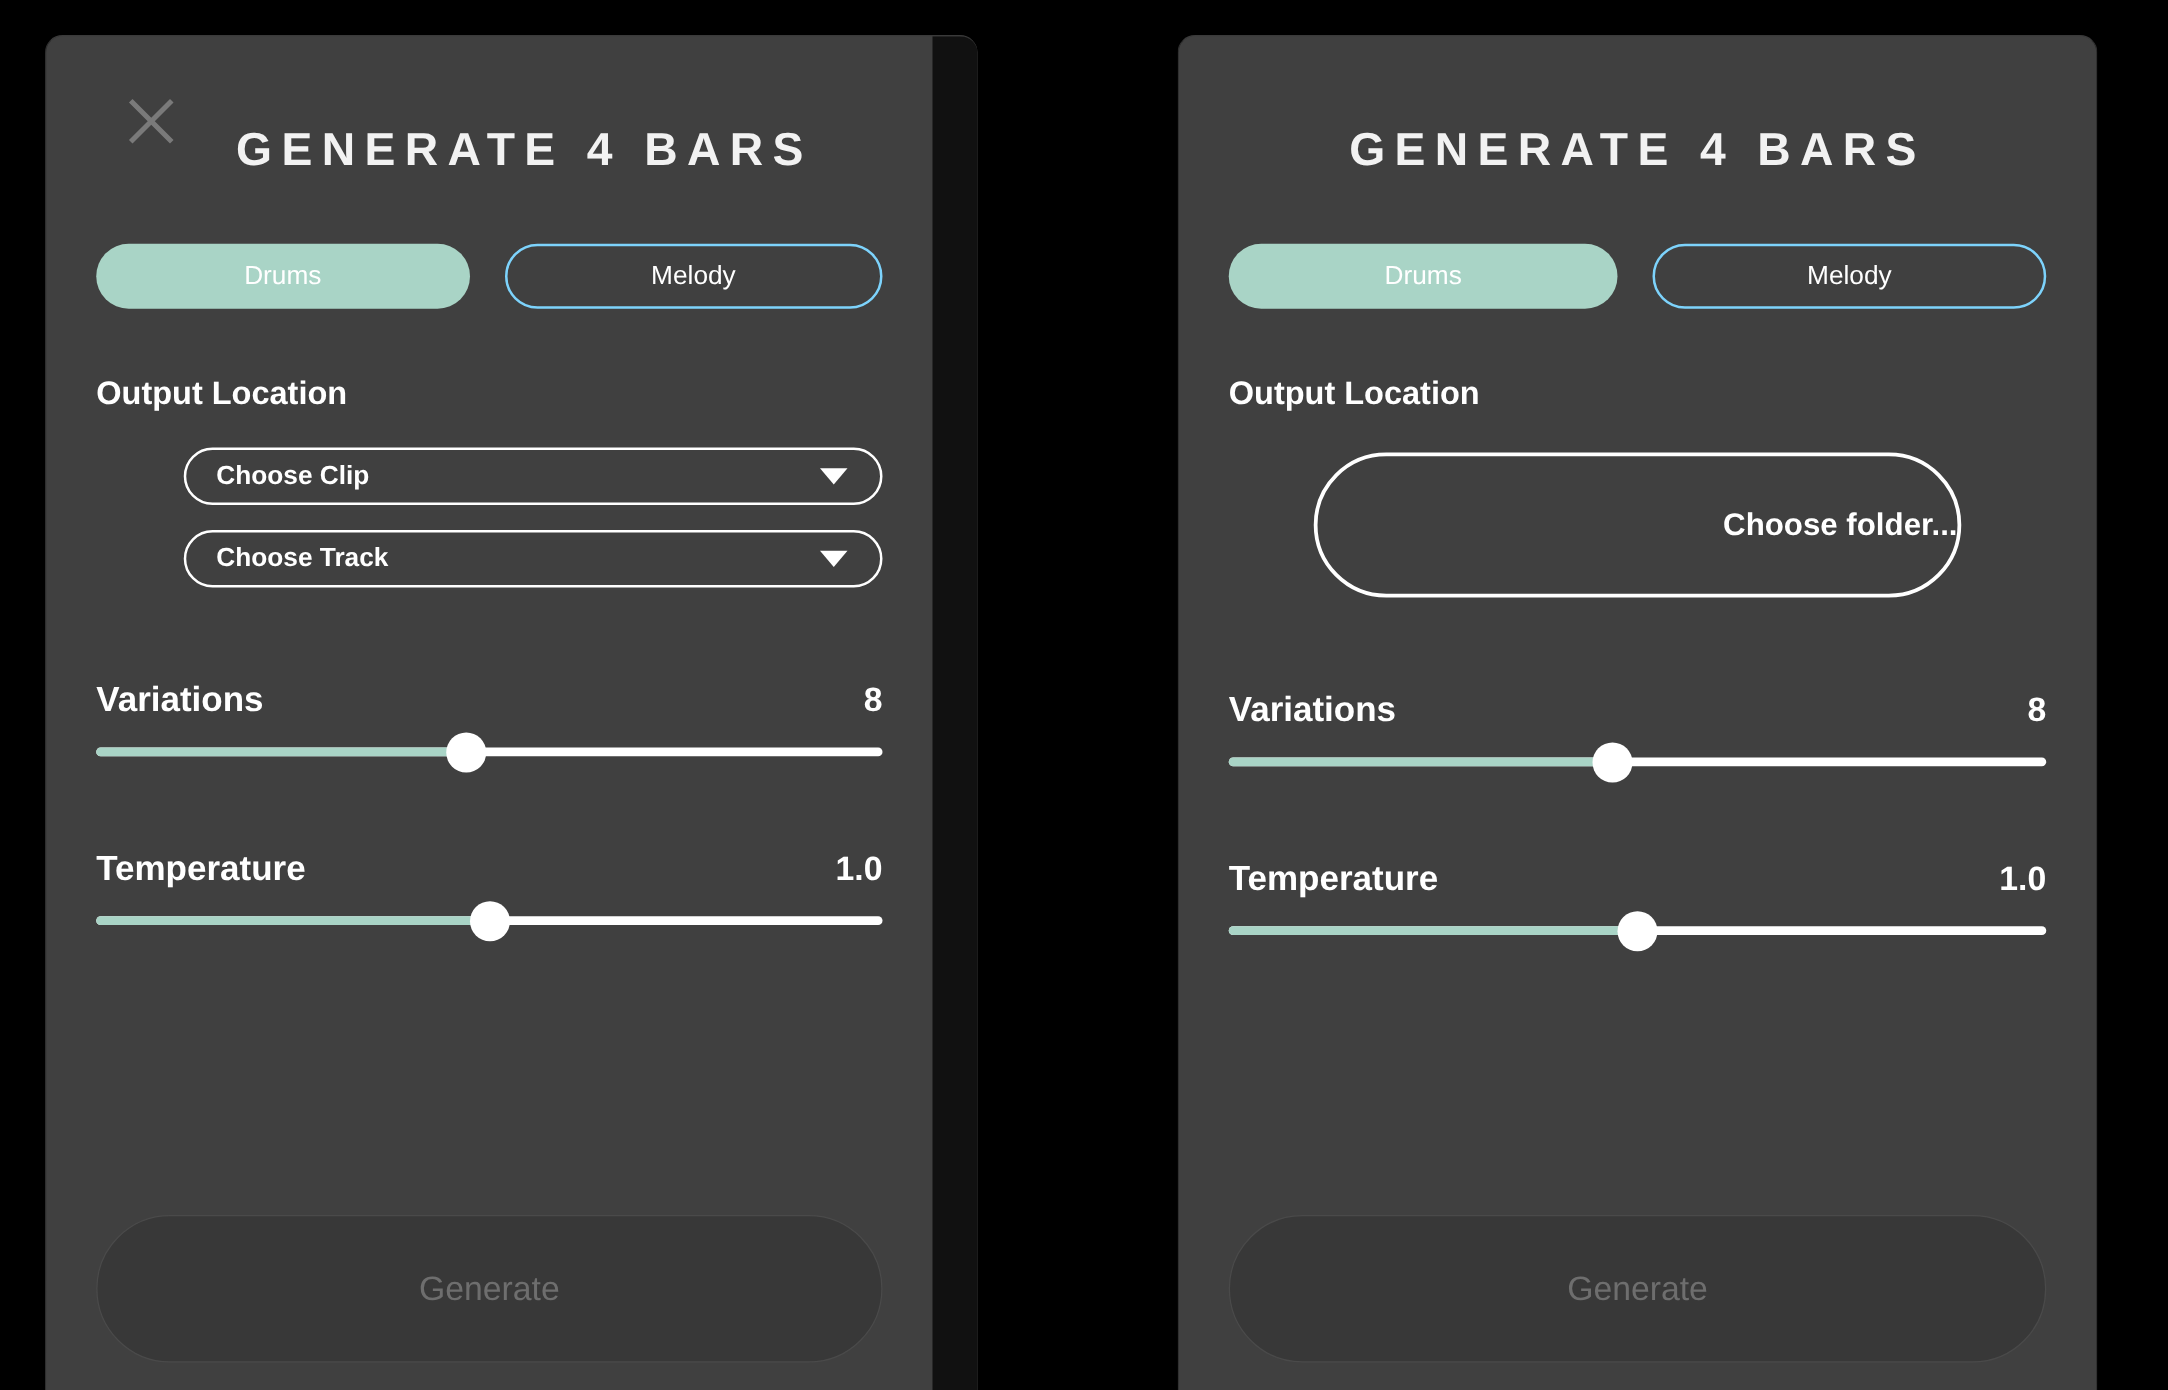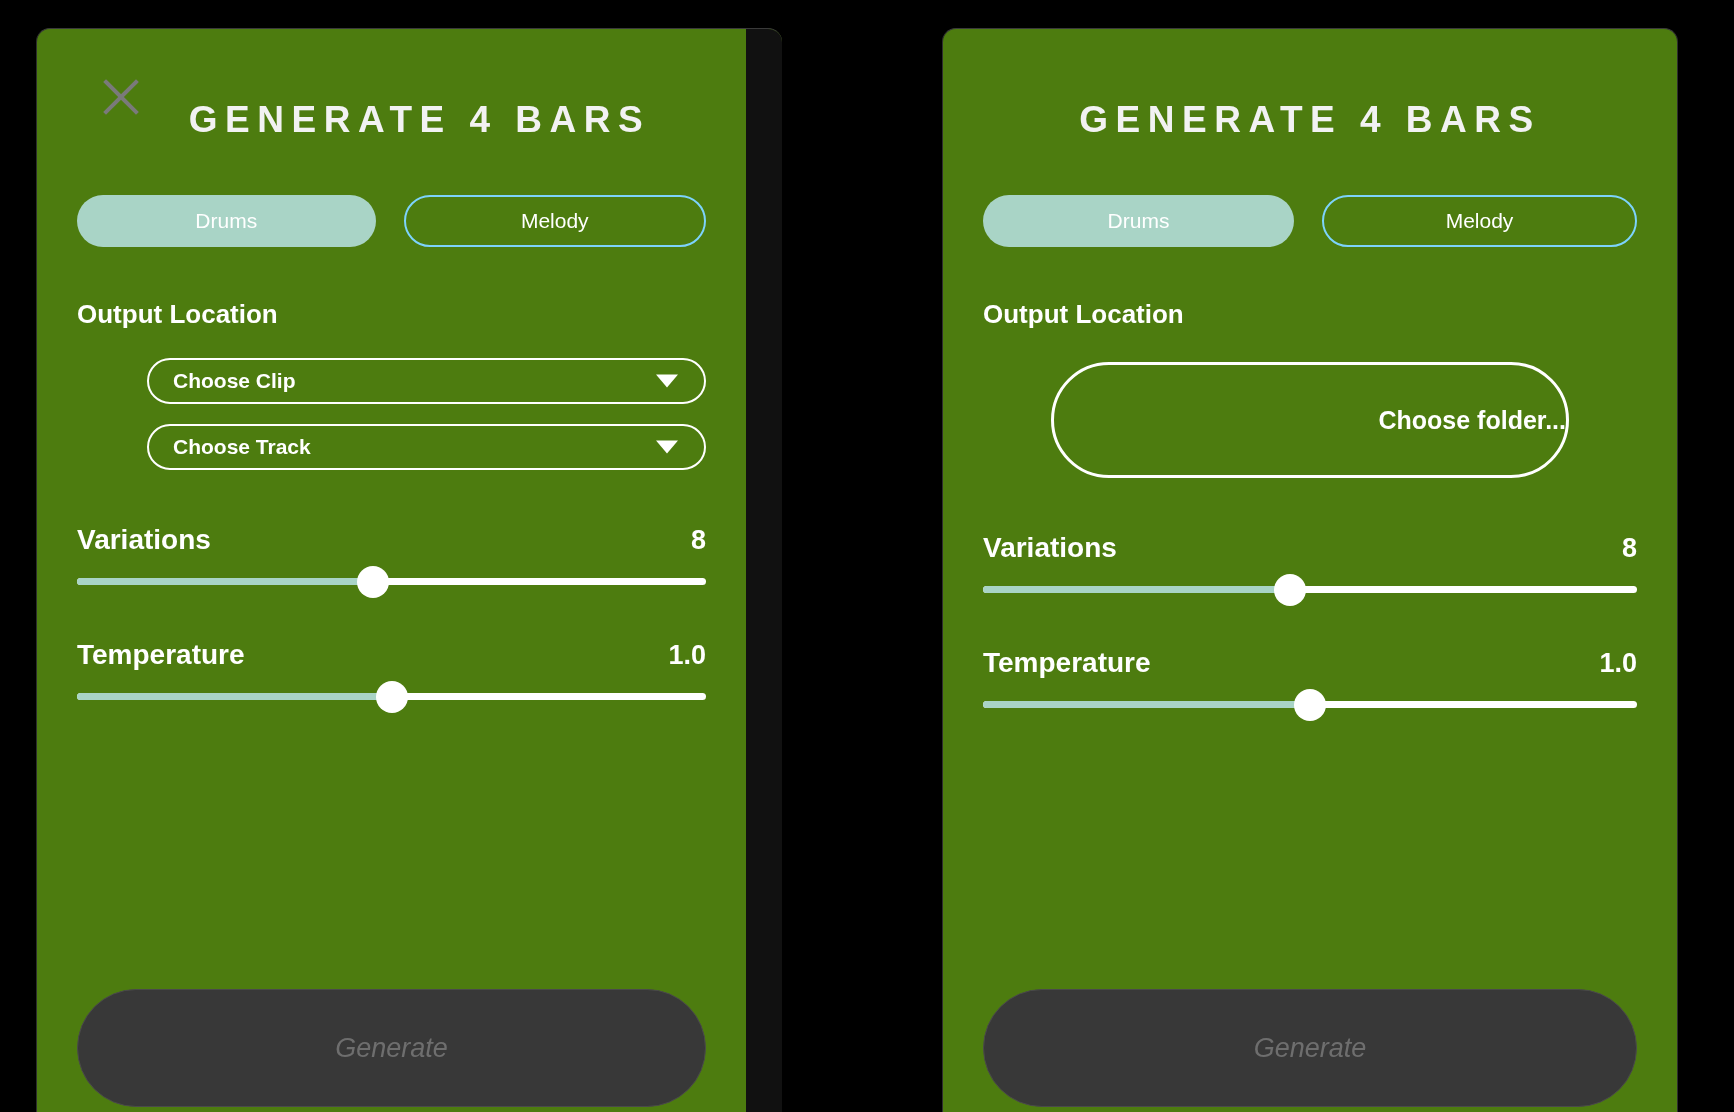--- a/index.html
+++ b/index.html
@@ -15,21 +15,21 @@
   .stage {
     position: relative;
     width: 1734px;
     height: 1112px;
     background: #000000;
   }
 
   
   .panel {
     position: absolute;
-    background: #4d7c0f;
+    background: #404040;
     border-radius: 14px 14px 0 0;
     overflow: hidden;
   }
 
   .panel-left {
     left: 36px;
     top: 28px;
     width: 746px;
     height: 1084px;
     border-top: 1px solid #3a3a3a;
@@ -175,21 +175,21 @@
     font-size: 25px;
     font-weight: 700;
     cursor: pointer;
     background: transparent;
   }
 
   
   .sliders { padding: 0 40px; }
   .panel-left .sliders { padding-right: 76px; }
 
-  .slider-group { margin-top: 54px; }
+  .slider-group { margin-top: 74px; }
 
   .slider-head {
     display: flex;
     justify-content: space-between;
     align-items: baseline;
   }
   .slider-name {
     color: #ffffff;
     font-size: 28px;
     font-weight: 700;
@@ -225,22 +225,21 @@
     border-radius: 50%;
     transform: translate(-50%, -50%);
     cursor: grab;
   }
 
   
   .gen-wrap {
     position: absolute;
     left: 40px;
     right: 40px;
-    bottom: 5px;
-    font-style: italic;
+    bottom: 22px;
   }
   .panel-left .gen-wrap { right: 76px; }
 
   .gen-btn {
     height: 118px;
     background: #383838;
     border: 1px solid #4a4a4a;
     border-radius: 59px;
     display: flex;
     align-items: center;

